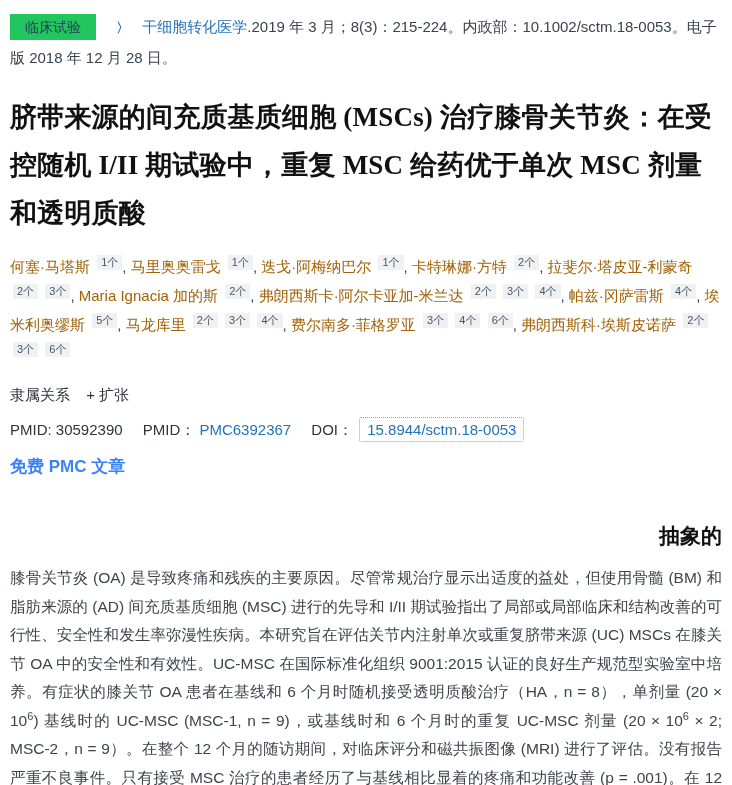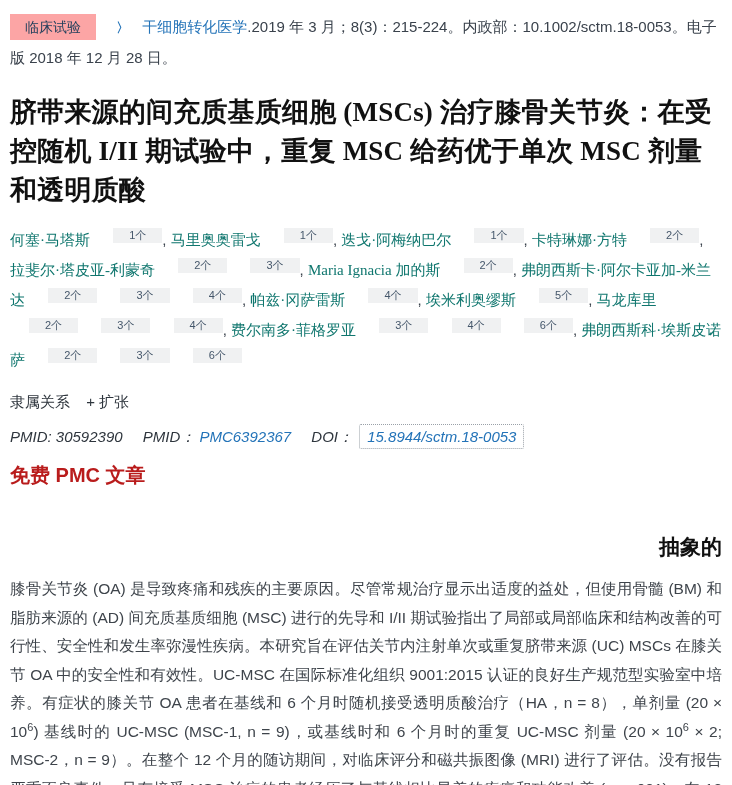--- a/index.html
+++ b/index.html
@@ -7,64 +7,64 @@
   body {
     width:732px; height:785px; overflow:hidden;
     font-family:"Liberation Sans","DejaVu Sans",sans-serif;
     color:#3a424c;
   }
   .page { padding:12px 10px 0 10px; }
 
   
   .source-line { font-size:15px; line-height:30px; color:#3a424c; }
   .trial-badge {
-    display:inline-block; background:#fca5a5; color:#23405c;
+    display:inline-block; background:#22c55e; color:#23405c;
     font-size:14px; line-height:20px; padding:3px 15px; margin-right:16px;
     vertical-align:baseline;
   }
   .chevron { color:#2373b8; font-size:13px; margin-right:9px; font-weight:700; }
   a, .link { color:#2373b8; text-decoration:none; cursor:pointer; }
 
   
   .article-title {
     margin-top:20px;
     font-family:"Liberation Serif","DejaVu Serif",serif;
-    font-size:27px; line-height:39px; font-weight:700; color:#111111;
+    font-size:27px; line-height:48px; font-weight:700; color:#111111;
     letter-spacing:0.2px;
   }
 
   
   .authors { margin-top:15px; font-size:15px; line-height:29px; color:#3a424c; }
-  .author-link { color:#0f766e;font-family:Liberation Serif, serif; }
+  .author-link { color:#a16207; }
   .aff-sup {
     display:inline-block; vertical-align:6px; line-height:13px;
     background:#f0f1f2; color:#44566a; font-size:11px;
-    padding:1px 16px; border-radius:0; margin-left:19px; cursor:pointer;
+    padding:1px 4px; border-radius:0; margin-left:3px; cursor:pointer;
   }
   .author-sep { color:#3a424c; }
 
   
   .aff-row { margin-top:18px; font-size:15px; color:#2e353d; }
   .expand-btn {
     background:none; border:none; font:inherit; color:#2e353d;
     margin-left:12px; cursor:pointer;text-align:right;
   }
   .plus-icon { font-size:15px; margin-right:4px; }
 
   
   .ids-row { margin-top:12px; font-size:15px; color:#2e353d; }
-  .id-group { margin-right:16px;font-style:italic; }
+  .id-group { margin-right:16px; }
   .id-label { color:#2e353d; }
   .doi-box {
     display:inline-block; border:1px dotted #9aa1a8; border-radius:2px;
     padding:3px 7px; margin-left:2px;
   }
 
   
-  .free-pmc { margin-top:13px; font-size:20px; font-weight:700; color:#b91c1c; }
+  .free-pmc { margin-top:13px; font-size:17px; font-weight:700; color:#3b82f6; }
 
   
   .abstract-heading {
     margin-top:44px;
     font-family:"Liberation Serif","DejaVu Serif",serif;
     font-size:21px; font-weight:700; color:#101010;text-align:right;
   }
   .abstract-body {
     margin-top:14px; font-size:15.5px; line-height:28.5px;
     text-align:justify; color:#3e444b;

